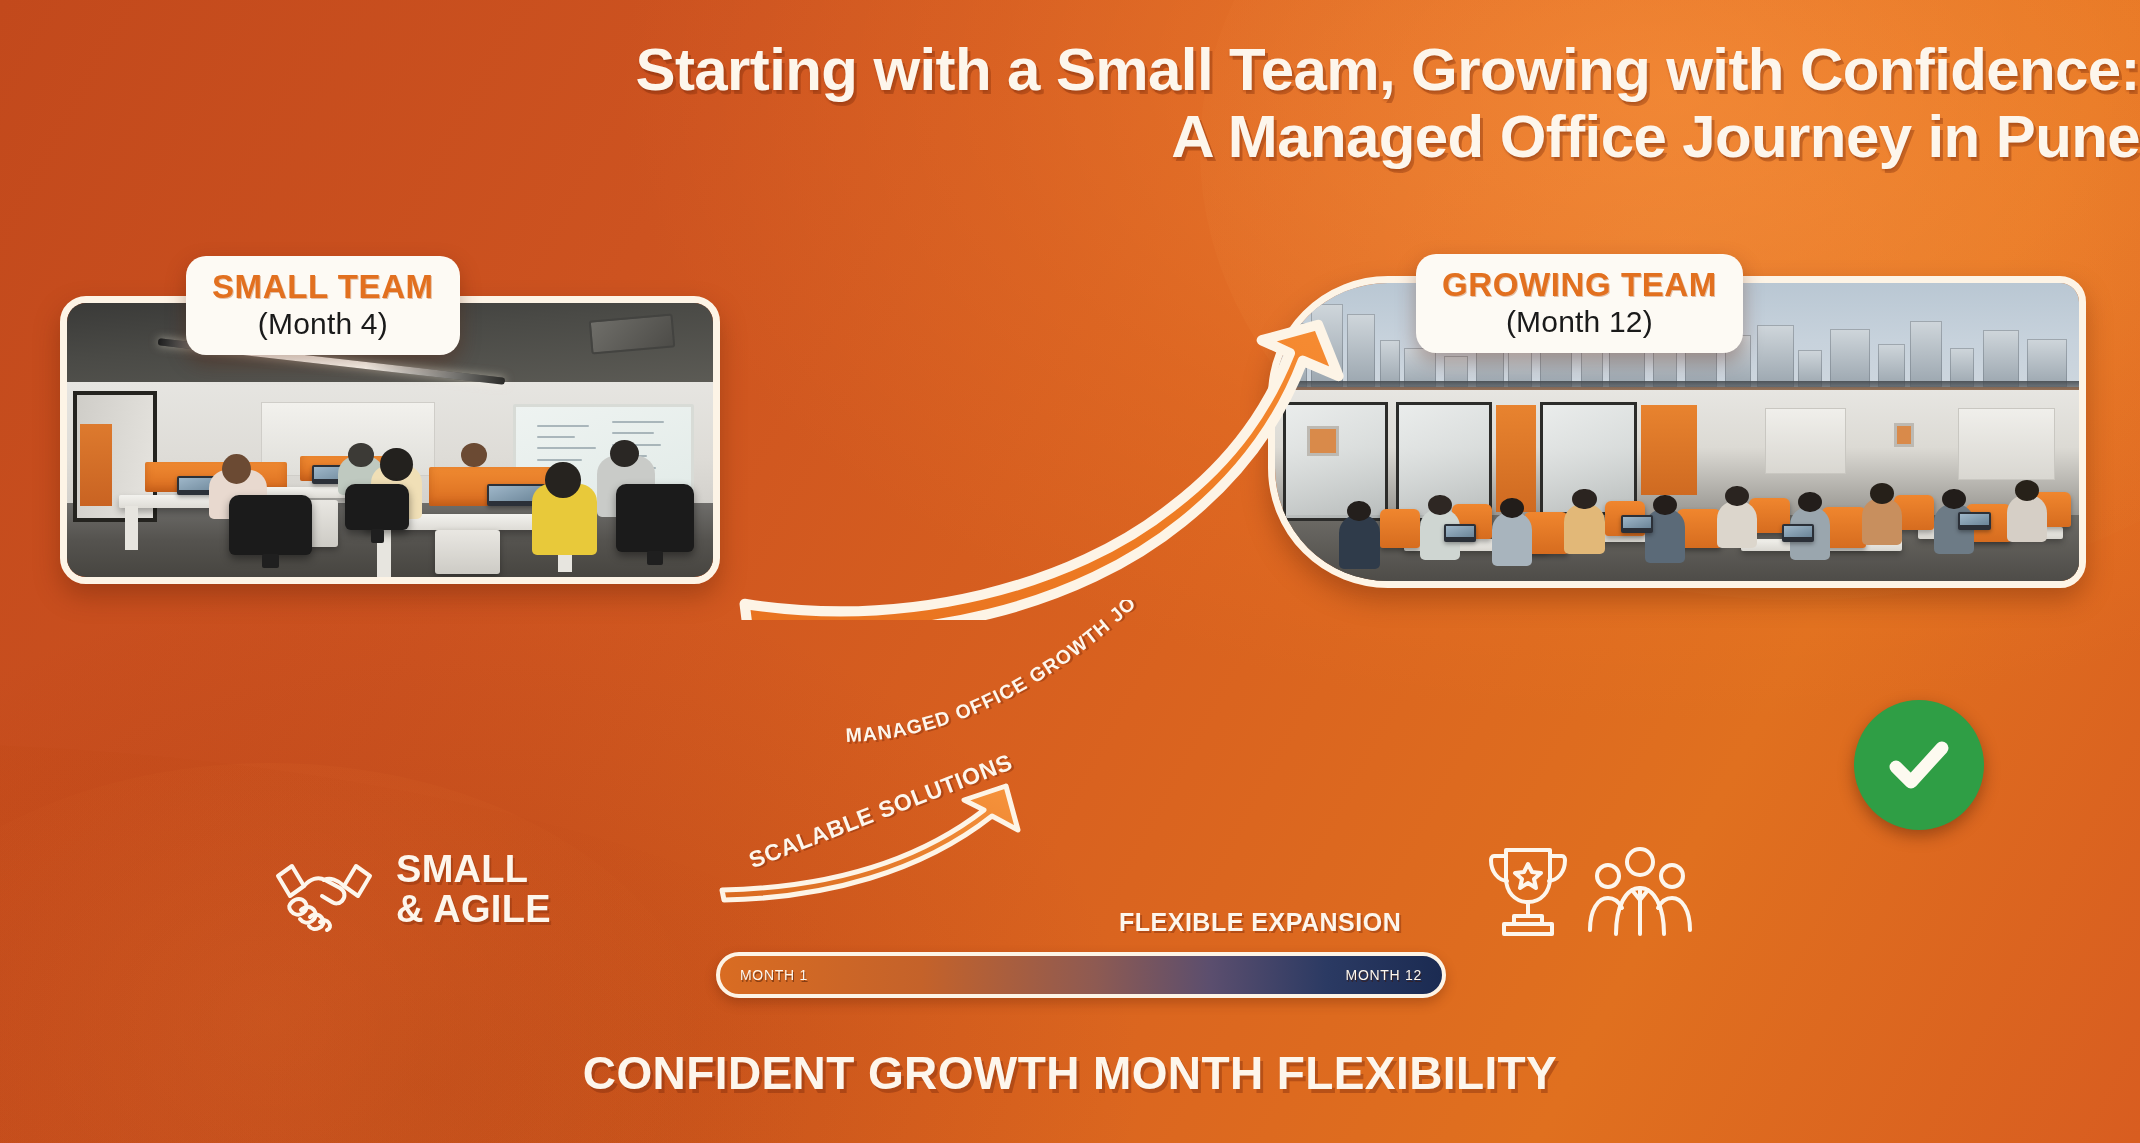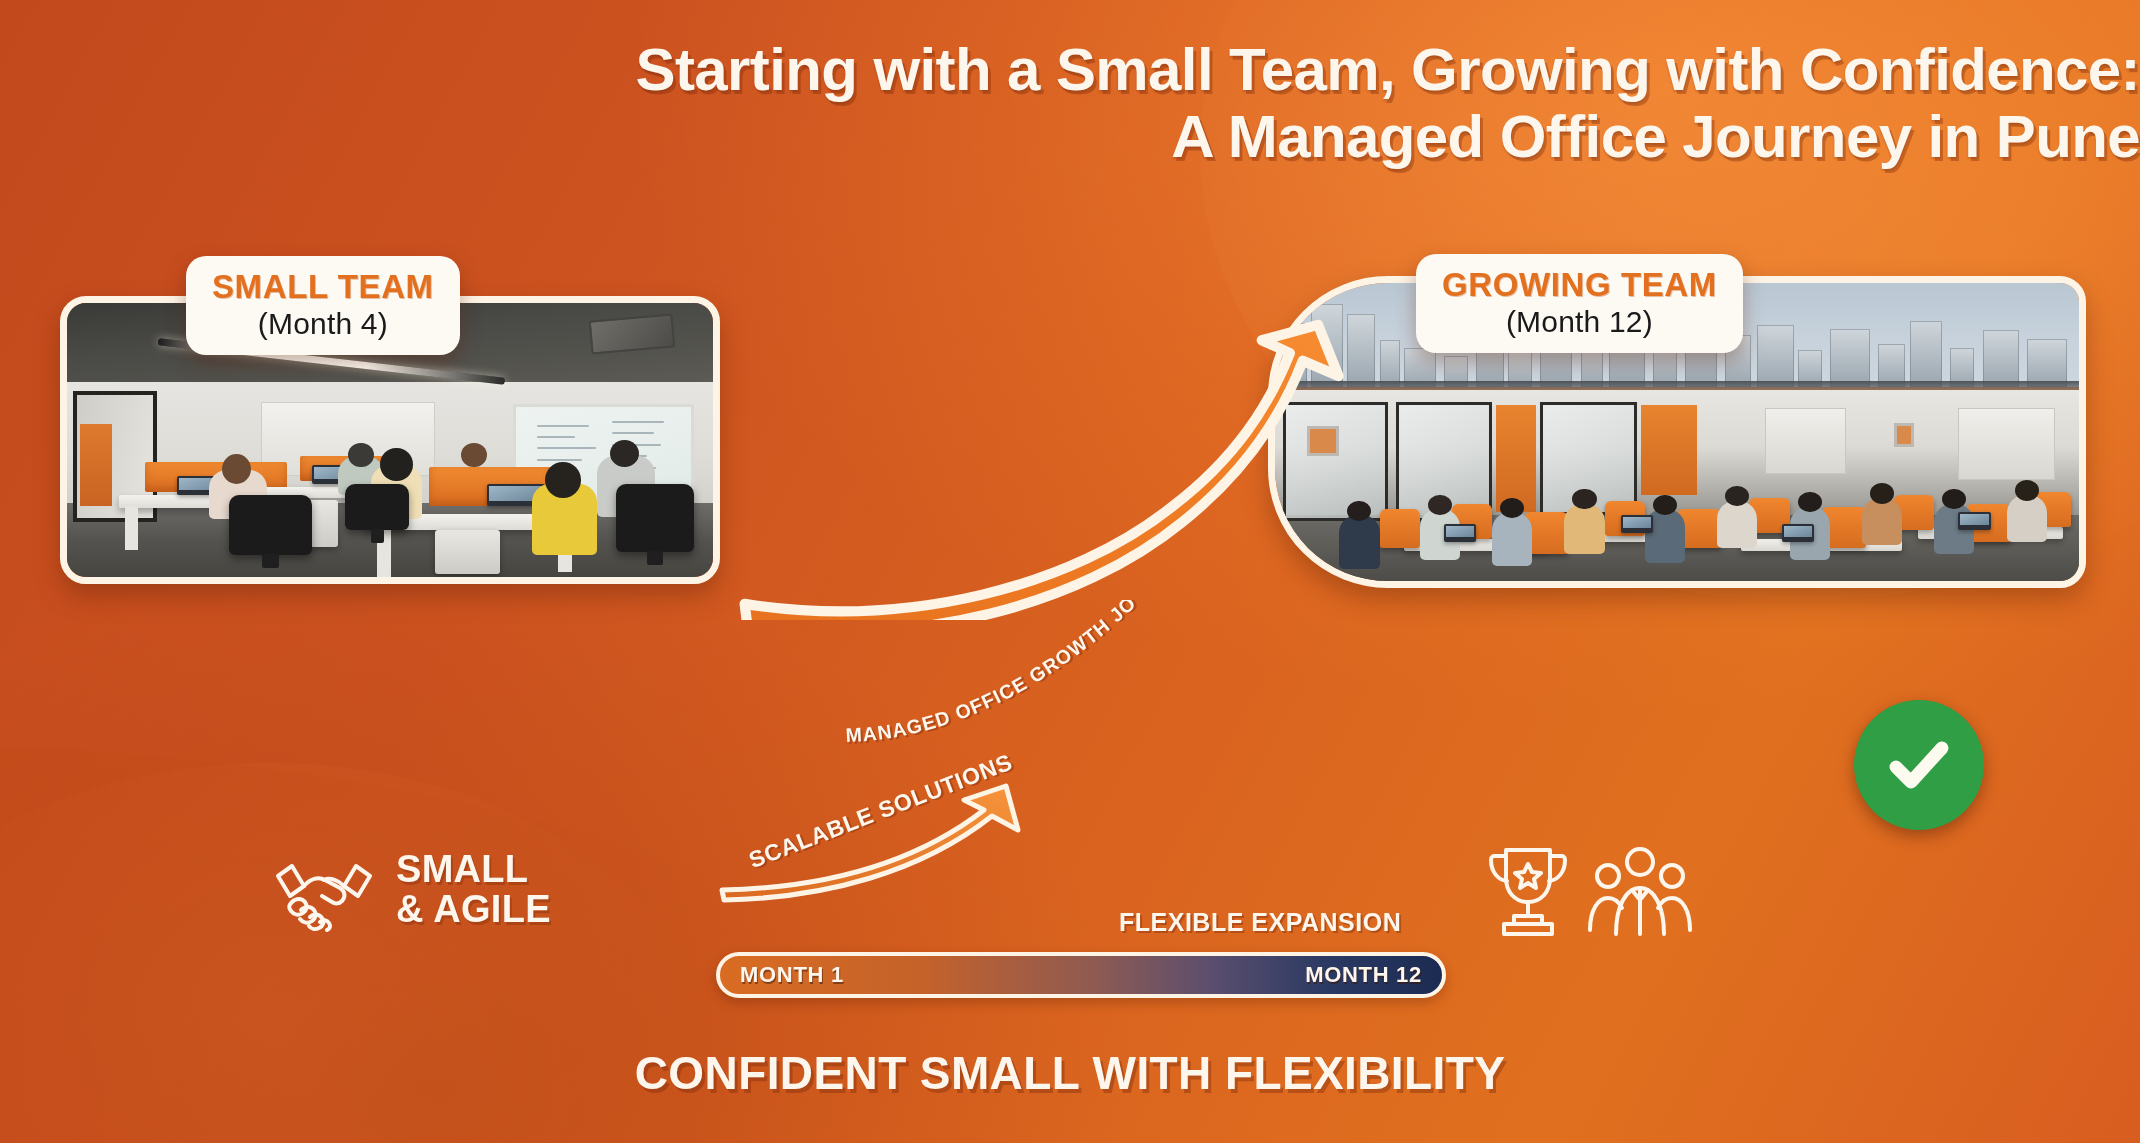--- a/index.html
+++ b/index.html
@@ -178,21 +178,21 @@
   }
   #timeline {
     position:absolute; left:0; top:152px; width:730px; height:46px;
     border:4px solid #fdf4e6; border-radius:26px;
     background:linear-gradient(90deg,#d96c22 0%,#c4622a 28%,#8e5a52 52%,#5b4e6e 68%,#2b3a63 84%,#1b2b52 100%);
     box-shadow:0 5px 12px rgba(90,30,5,.3);
     display:flex; align-items:center; justify-content:space-between;
     padding:0 20px;
   }
   #timeline span {
-    color:#fdf6ec; font-size:22px; font-weight:bold; letter-spacing:.7px;
+    color:#fdf6ec; font-size:14px; font-weight:normal; letter-spacing:.7px;
     text-shadow:1px 2px 0 rgba(60,20,5,.5);
   }
 
   
   #tagline {
     position:absolute; left:0; top:1046px; width:100%; text-align:center; z-index:25;
     color:#fdf6ec; font-size:46px; font-weight:bold; letter-spacing:.4px;
     text-shadow:3px 4px 0 rgba(120,40,10,.38);
   }
 </style>
@@ -462,13 +462,13 @@
              C 208,84 116,108 16,110 Z" fill="url(#mg)" stroke="#fdf4e6" stroke-width="5" stroke-linejoin="round"></path>
   </svg>
   <div id="lbl-scalable">SCALABLE SOLUTIONS</div>
   <div id="lbl-flexible">FLEXIBLE EXPANSION</div>
   <div id="timeline">
     <span>MONTH 1</span>
     <span>MONTH 12</span>
   </div>
 </div>
 
-<div id="tagline">CONFIDENT SMALL WITH FLEXIBILITY</div>
+<div id="tagline">CONFIDENT GROWTH MONTH FLEXIBILITY</div>
 
 </body></html>

